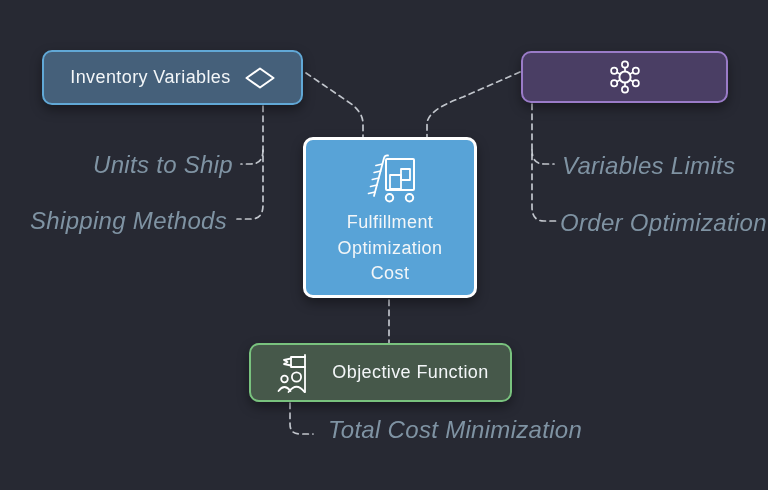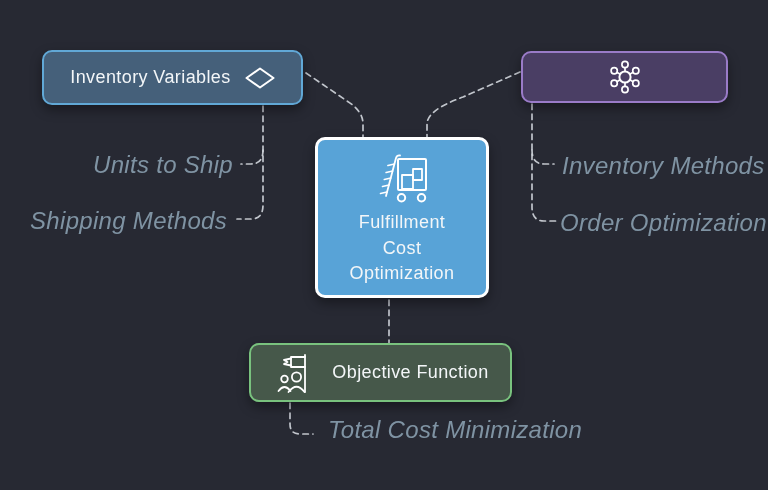--- a/index.html
+++ b/index.html
@@ -32,21 +32,20 @@
   .node-of {
     left:249px; top:343px; width:263px; height:59px; gap:20px;
     background:var(--objective_function-fill);
     border:2.5px solid var(--objective_function-border);
   }
   .node-center {
     left:303px; top:137px; width:174px; height:161px;
     flex-direction:column; justify-content:flex-start; gap:6px; padding-top:12px;
     background:var(--center-fill);
     border:3px solid var(--center-border);
-    margin-left:12px;
   }
   .center-text { text-align:center; font-size:18px; line-height:25.5px; letter-spacing:.4px; }
   .leaf {
     position:absolute; color:var(--leaf_text); font-size:24px;
     letter-spacing:.3px; white-space:nowrap;font-style:italic;
   }
   .leaf-units    { right:535px; top:151px; }
   .leaf-shipping { right:541px; top:207px;margin-left:36px; }
   .leaf-inv      { left:562px; top:152px; }
   .leaf-order    { left:560px; top:209px; }
@@ -105,39 +104,39 @@
         <rect x="28" y="23" width="11" height="14" stroke-width="1.8"></rect>
         <rect x="39" y="17" width="9" height="11" stroke-width="1.8"></rect>
         <path d="M12 44 L22 6 Q23 3 26 3.5" stroke-width="1.8" stroke-linecap="round"></path>
         <path d="M13 40 L6.5 41.5 M15 33 L8.5 34.5 M16.8 26 L10.3 27.5 M18.6 19 L12.1 20.5 M20.4 12 L13.9 13.5" stroke-width="1.6" stroke-linecap="round"></path>
         <circle cx="27.5" cy="45.8" r="3.7"></circle>
         <circle cx="47.5" cy="45.8" r="3.7"></circle>
       </g>
     </svg>
     <div class="center-text">
       <div>Fulfillment</div>
+      <div>Optimization</div>
       <div>Cost</div>
-      <div>Optimization</div>
     </div>
   </div>
 
   <div class="node node-of">
     <svg class="icon" width="40" height="42" viewBox="0 0 34 42">
       <g stroke-width="1.8" stroke-linejoin="round" stroke-linecap="round">
         <line x1="30" y1="3" x2="30" y2="40"></line>
         <path d="M30 5 L16 5 L16 15 L30 15"></path>
         <path d="M16 6.5 L9 8 L12.5 10 L9 12 L16 13.5"></path>
         <circle cx="9.5" cy="27" r="3.3"></circle>
         <path d="M3.5 39 Q9.5 31 15.5 39"></path>
         <circle cx="21.5" cy="25" r="4.6"></circle>
         <path d="M13.5 40 Q21.5 29.5 29.5 40"></path>
       </g>
     </svg>
     <span>Objective Function</span>
   </div>
 
   <div class="leaf leaf-units">Units to Ship</div>
   <div class="leaf leaf-shipping">Shipping Methods</div>
-  <div class="leaf leaf-inv">Inventory Methods</div>
+  <div class="leaf leaf-inv">Variables Limits</div>
   <div class="leaf leaf-order">Order Optimization</div>
   <div class="leaf leaf-total">Total Cost Minimization</div>
 
 </div>
 
 </body></html>

